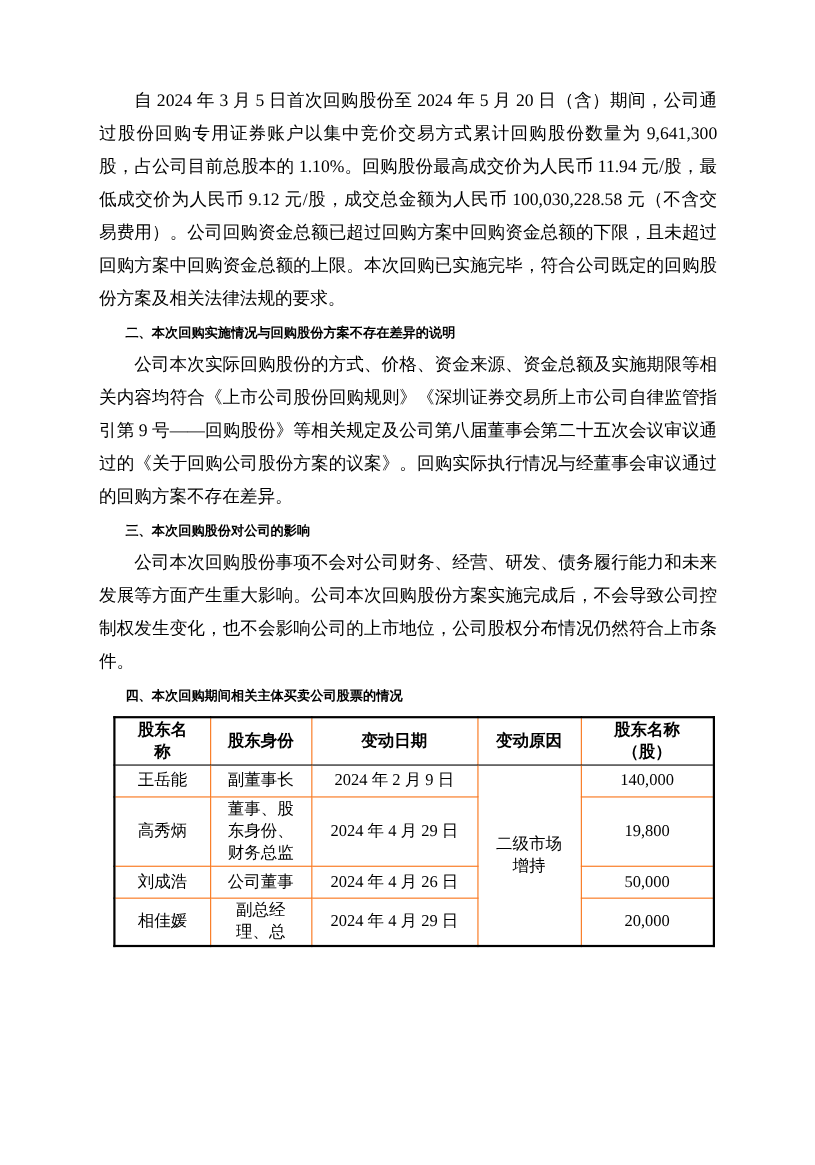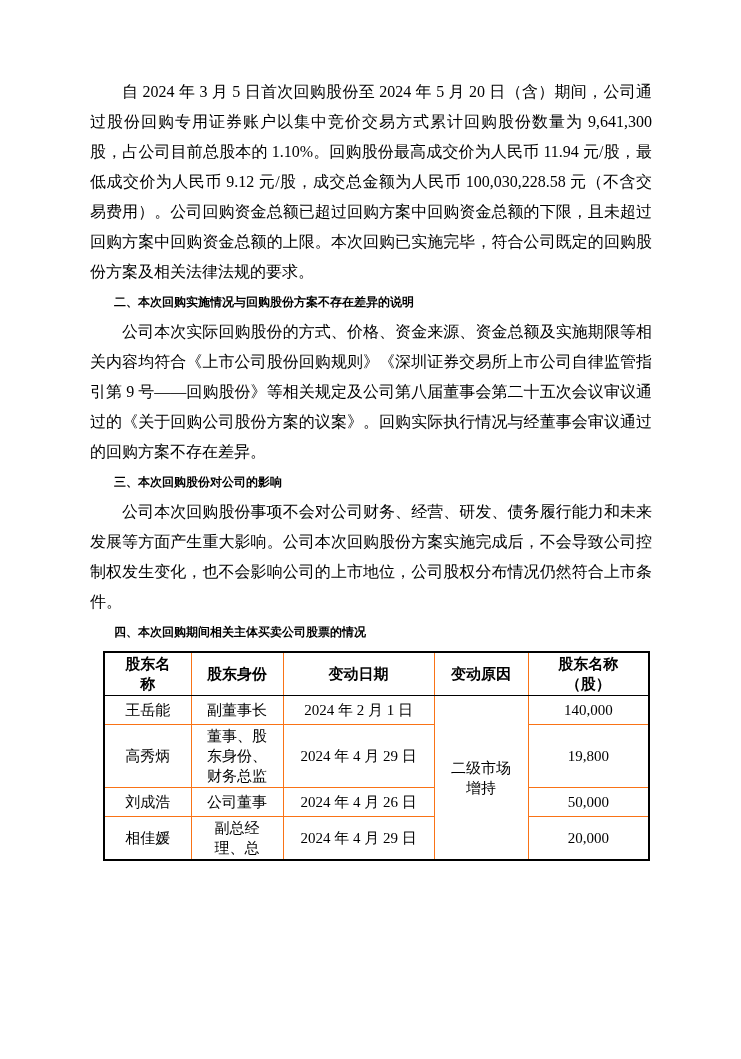--- a/index.html
+++ b/index.html
@@ -95,21 +95,21 @@
           <th>股东身份</th>
           <th>变动日期</th>
           <th>变动原因</th>
           <th>股东名称（股）</th>
         </tr>
       </thead>
       <tbody>
         <tr class="r1">
           <td>王岳能</td>
           <td>副董事长</td>
-          <td>2024 年 2 月 1 日</td>
+          <td>2024 年 2 月 9 日</td>
           <td rowspan="4">二级市场增持</td>
           <td>140,000</td>
         </tr>
         <tr class="r2">
           <td>高秀炳</td>
           <td>董事、股东身份、财务总监</td>
           <td>2024 年 4 月 29 日</td>
           <td>19,800</td>
         </tr>
         <tr class="r3">

